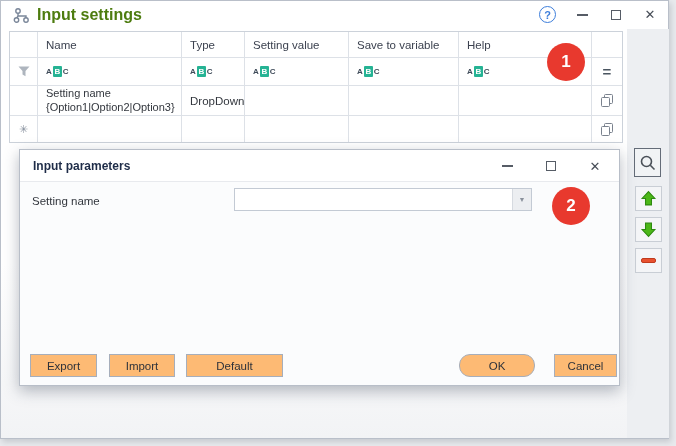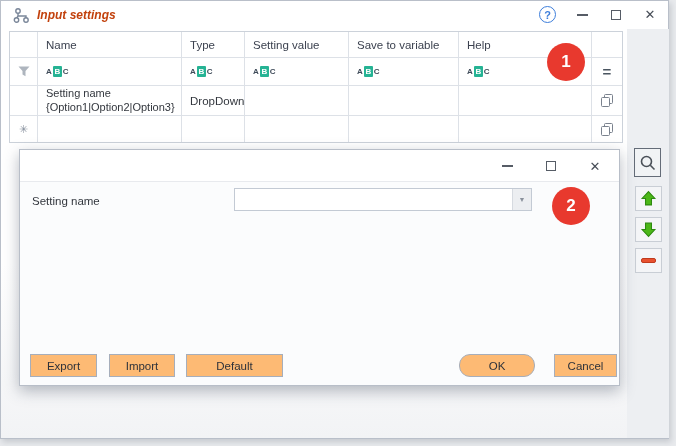--- a/index.html
+++ b/index.html
@@ -4,21 +4,21 @@
 <style>
   * { margin:0; padding:0; box-sizing:border-box; }
   html,body { width:676px; height:446px; }
   body { font-family:"Liberation Sans", sans-serif; background:#e9ebee; position:relative; overflow:hidden; }
 
   .window { position:absolute; left:0; top:0; width:669px; height:439px; background:linear-gradient(#ffffff 60%, #f2f3f5); border:1px solid #b9bfc9; box-shadow:2px 3px 6px rgba(90,98,110,.25); }
 
   
   .titlebar { position:absolute; left:0; top:0; width:100%; height:28px; background:#fff; display:flex; align-items:center; padding:0 12px; }
   .app-icon { width:17px; height:17px; margin-right:7px; }
-  .win-title { font-size:12px; font-weight:bold; color:#c2410c;font-style:italic; }
+  .win-title { font-size:16px; font-weight:bold; color:#4d7c0f; }
   .tb-right { position:absolute; right:10px; top:5px; display:flex; align-items:center; gap:18px; }
   .help-circle { width:17px; height:17px; border:1.5px solid #3d7edb; border-radius:50%; color:#3d7edb; font-size:11px; font-weight:bold; display:flex; align-items:center; justify-content:center; cursor:default; }
   .ctl { width:16px; height:16px; display:flex; align-items:center; justify-content:center; color:#565c66; }
   .min-bar { width:11px; height:2px; background:#565c66; }
   .max-box { width:10px; height:10px; border:1.4px solid #565c66; }
   .x-glyph { font-size:13px; line-height:1; color:#474d57; }
 
   
   .grid { position:absolute; left:8px; top:30px; width:614px; background:#fff; border:1px solid #ccd2da; }
   .grow { display:flex; border-bottom:1px solid #dde1e7; background:#fff; }
@@ -212,20 +212,21 @@
   </div>
   <div class="side-btn btn-del">
     <span class="minus-bar"></span>
   </div>
 
   <div class="badge badge-1">1</div>
   <div class="badge badge-2">2</div>
 
   <div class="dialog">
     <div class="dlg-titlebar">
+      <span class="dlg-title">Input parameters</span>
       <div class="dlg-ctls">
         <span class="ctl">
             <span class="min-bar"></span>
           </span>
         <span class="ctl">
             <span class="max-box"></span>
           </span>
         <span class="ctl x-glyph">✕</span>
       </div>
     </div>

